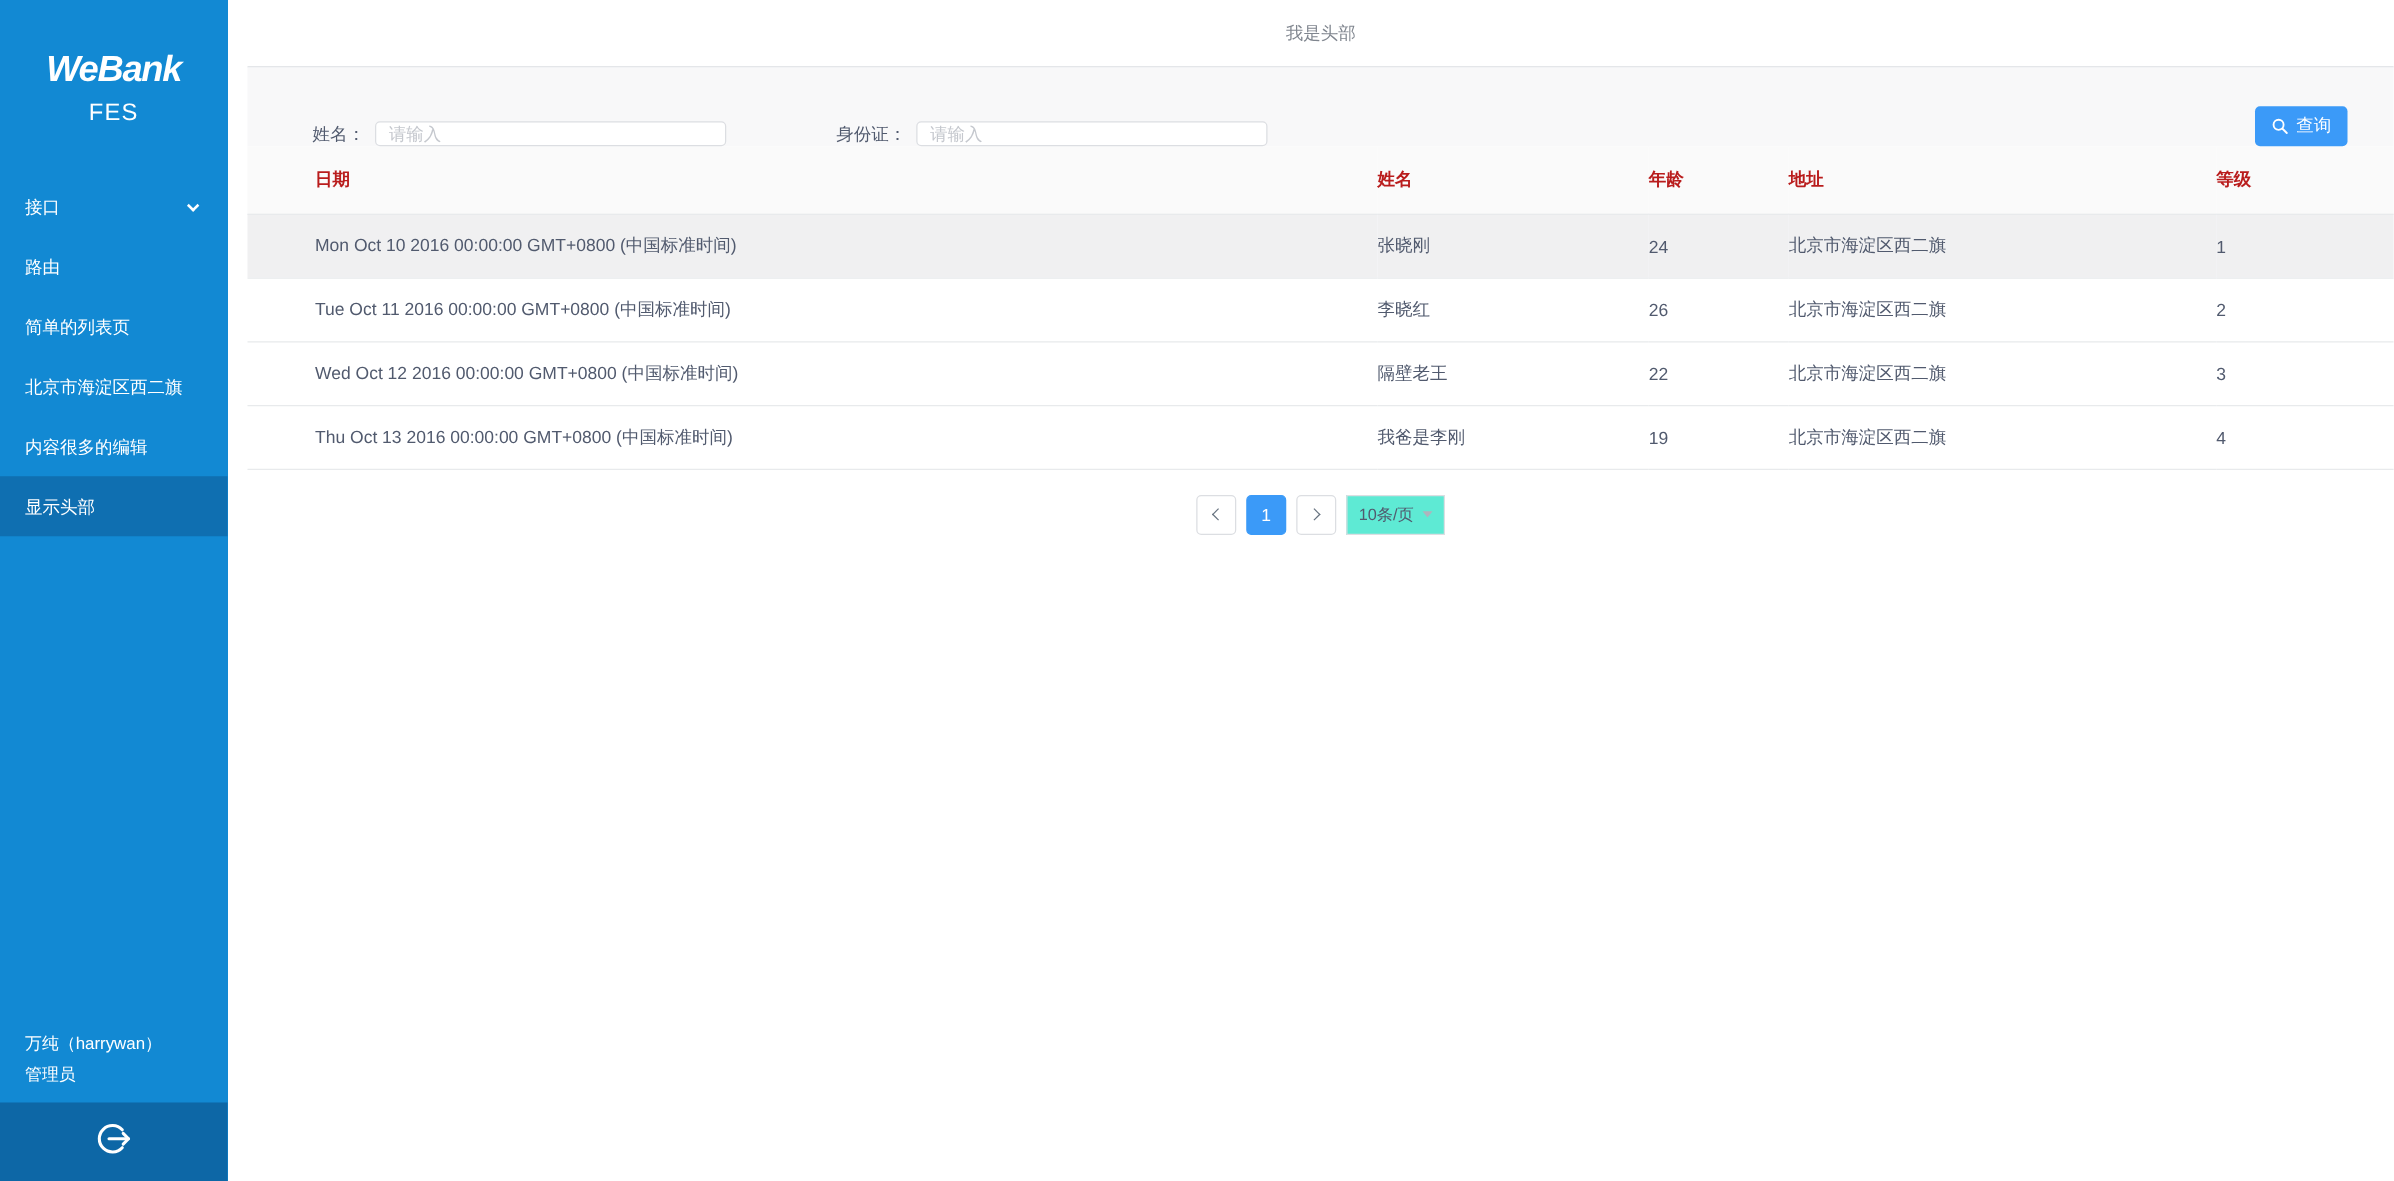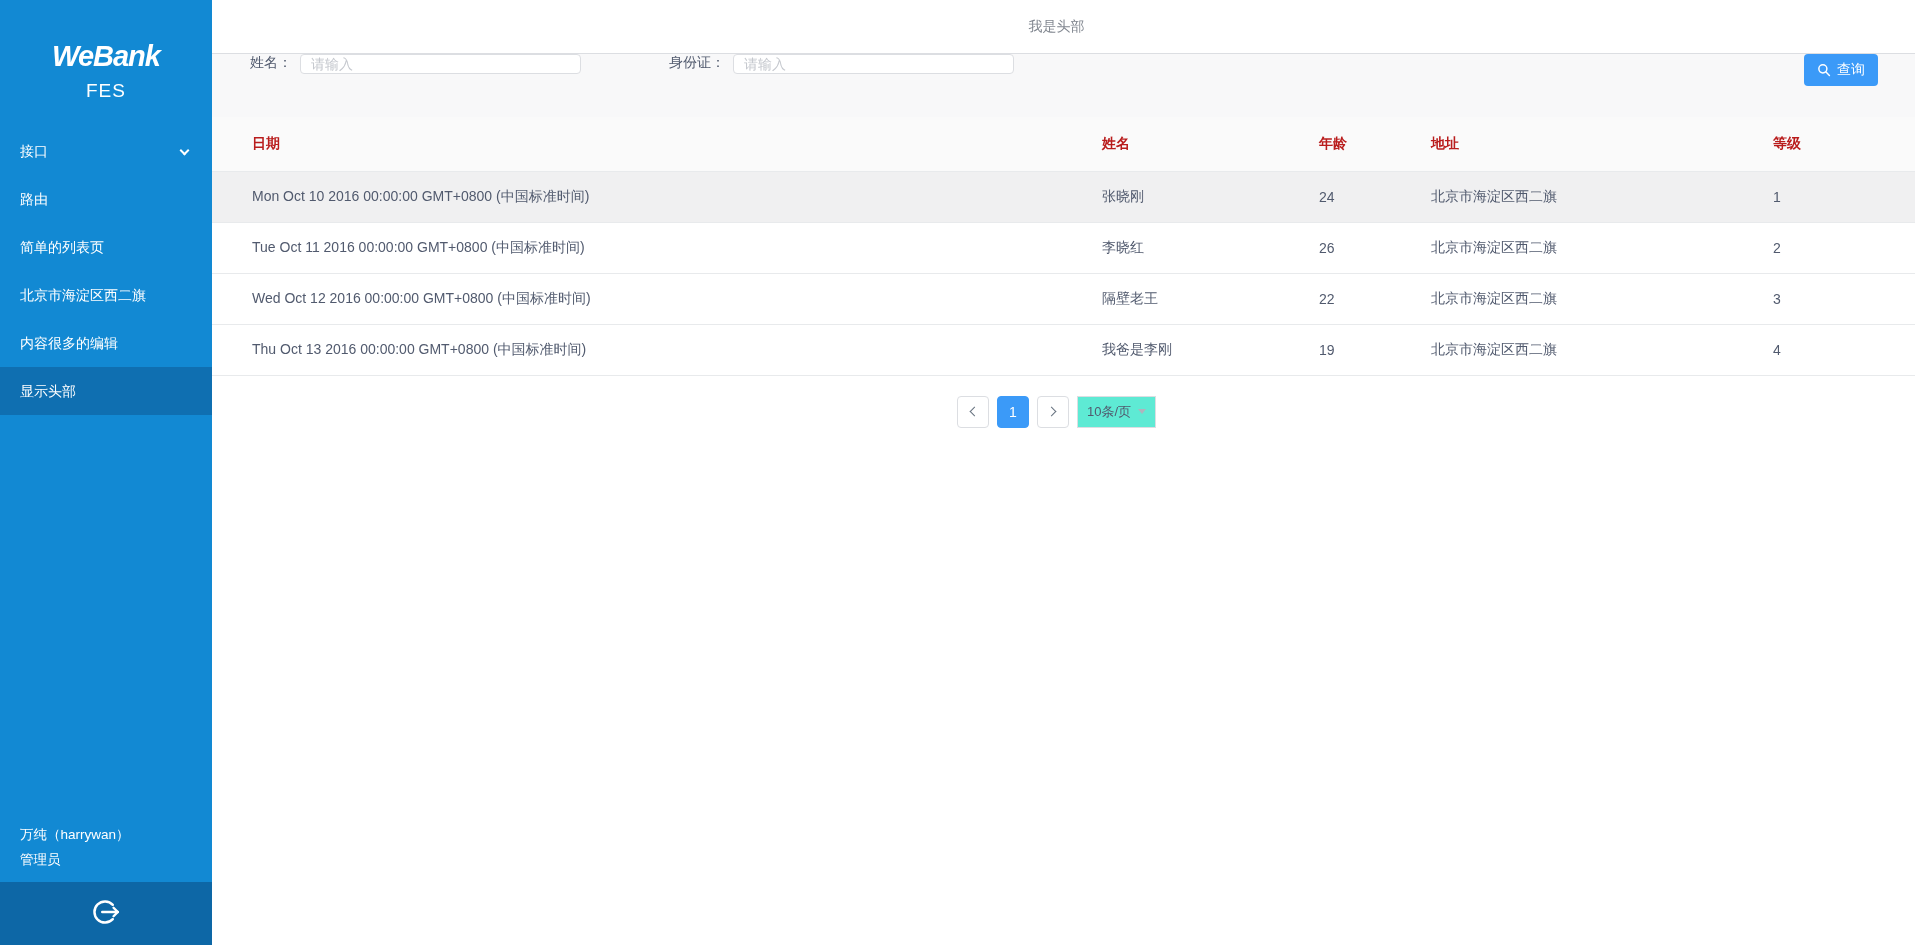--- a/index.html
+++ b/index.html
@@ -4,48 +4,48 @@
 <style>
   * { margin:0; padding:0; box-sizing:border-box; }
   html,body { width:1915px; height:945px; overflow:hidden; }
   body {
     font-family:"Liberation Sans","DejaVu Sans",sans-serif;
     background:#fff; color:#515a6e;
   }
 
   
   .sidebar {
-    position:fixed; left:0; top:0; width:212px; height:945px;
+    position:fixed; left:0; top:0; width:182px; height:945px;
     background:var(--sidebar-bg); color:#fff; z-index:5;
   }
   .logo { text-align:center; padding-top:40px; }
   .logo-brand { font-size:29px; font-weight:800; font-style:italic; letter-spacing:-1px; }
   .logo-sub { font-size:19px; margin-top:7px; letter-spacing:1px; font-weight:400; }
-  .menu { position:absolute; top:127px; left:0; right:0; }
+  .menu { position:absolute; top:141px; left:0; right:0; }
   .menu-item { height:48px; line-height:48px; padding-left:20px; font-size:14px; cursor:pointer; position:relative; }
   .menu-item.selected { background:var(--sidebar-selected); }
   .chev-down {
     position:absolute; right:24px; top:20px; width:7px; height:7px;
     border-left:2px solid #fff; border-bottom:2px solid #fff; transform:rotate(-45deg);
   }
   .user { position:absolute; bottom:63px; left:0; width:100%; padding:0 0 10px 20px; font-size:13.5px; line-height:25px; }
   .logout-bar {
     position:absolute; bottom:0; left:0; width:100%; height:63px;
     background:var(--logout-bar); display:flex; align-items:center; justify-content:center; cursor:pointer;
   }
 
   
   .main { margin-left:198px; }
   .page-header {
     height:54px; background:#fff; border-bottom:1px solid #dcdee2;
     display:flex; align-items:center; justify-content:center;
     font-size:14px; color:#80868f;
   }
   .search-bar {
-    height:63px; background:#f8f8f9; display:flex; align-items:flex-start;
+    height:63px; background:#f8f8f9; display:flex; align-items:flex-end;
     padding:0 37px 0 52px;
   }
   .search-label { font-size:14px; color:#515a6e; margin-right:8px; white-space:nowrap; }
   .search-label.second { margin-left:88px; }
   .inp {
     width:281px; height:20px; border:1px solid #dcdee2; border-radius:4px;
     background:#fff; padding:0 10px; font-size:14px; color:#515a6e; outline:none;
     font-family:inherit;
   }
   .inp::placeholder { color:#c5c8ce; }

